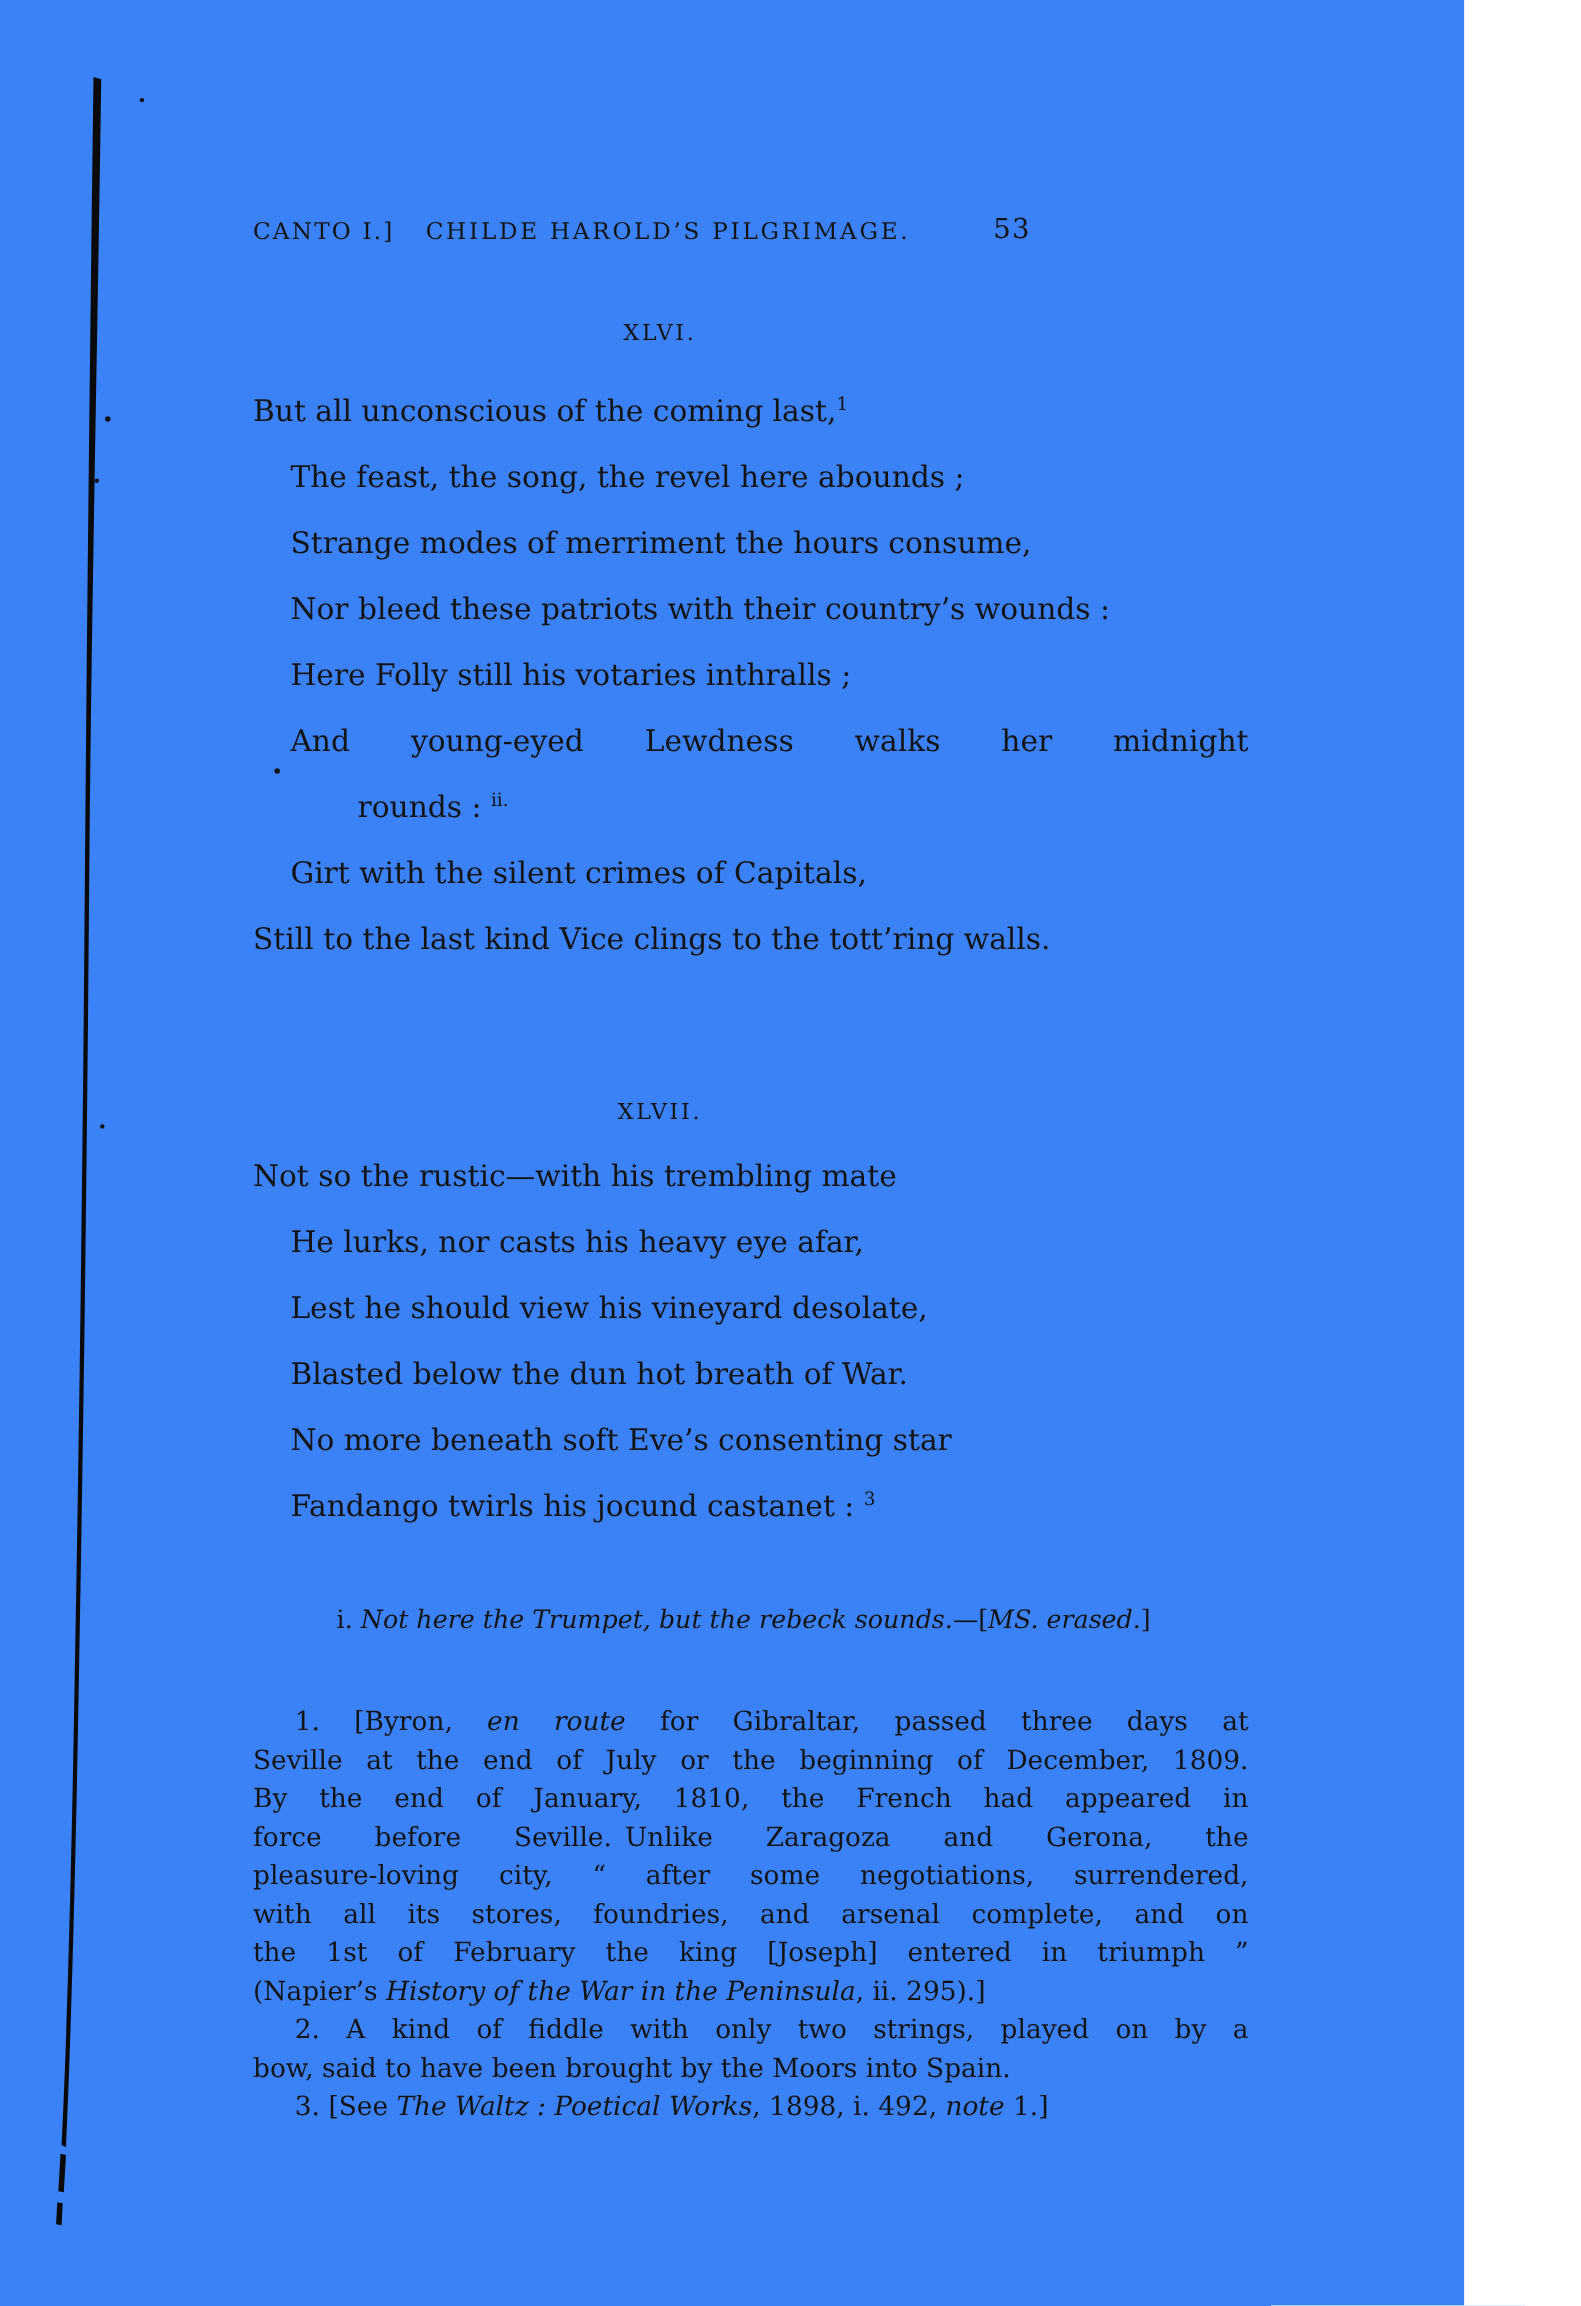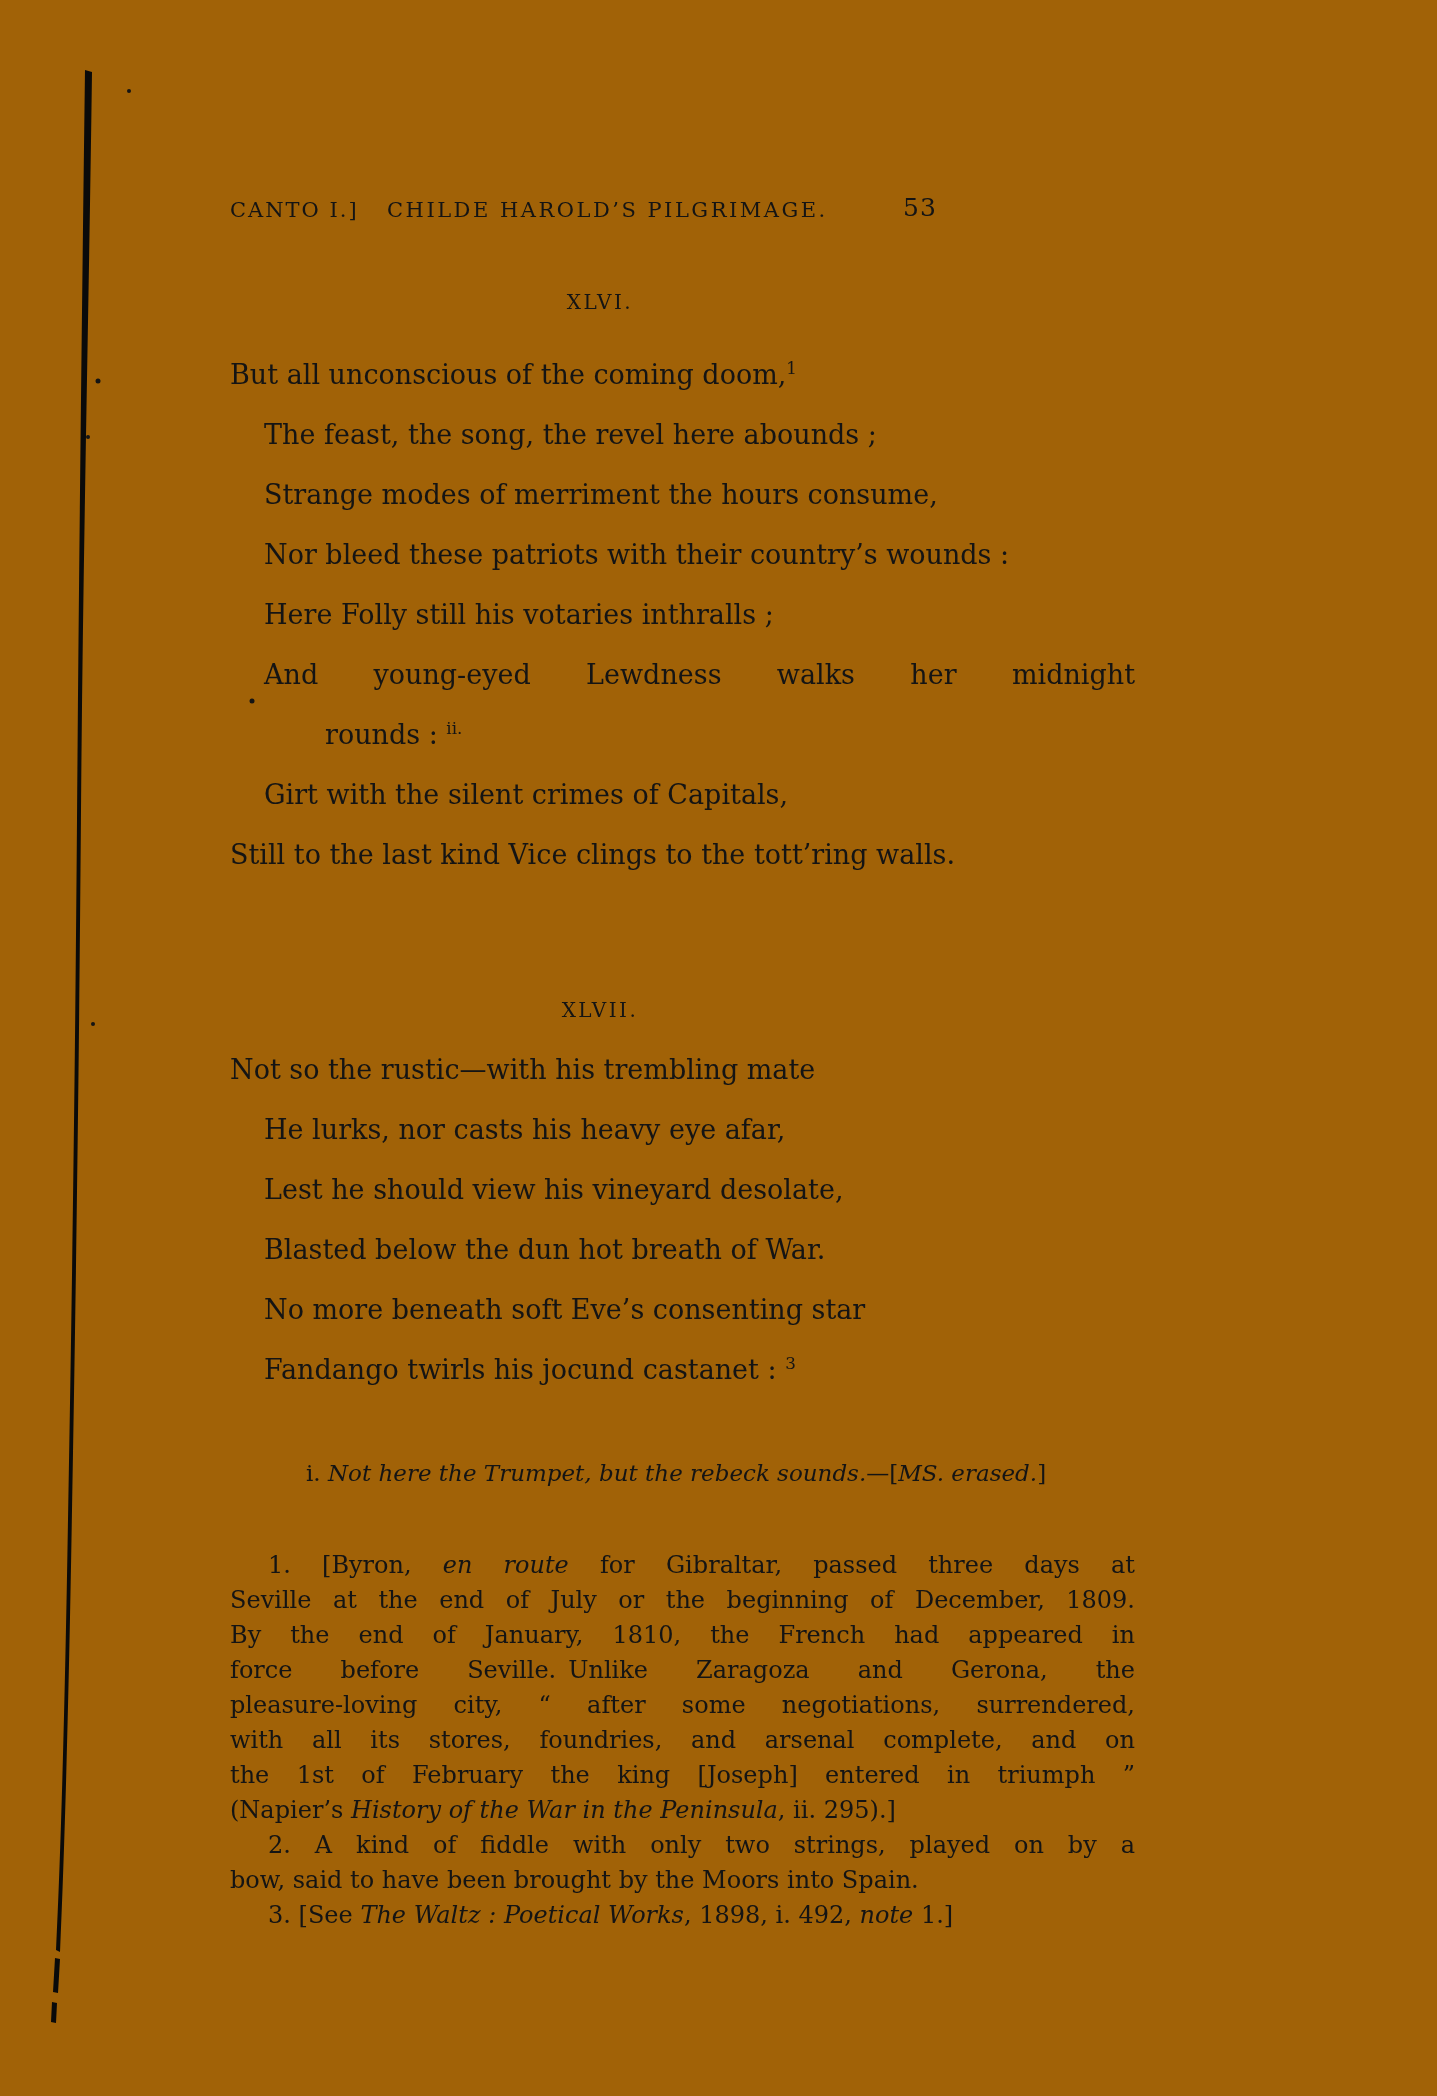--- a/index.html
+++ b/index.html
@@ -1,19 +1,19 @@
 <!DOCTYPE html>
 <html><head>
 <meta charset="utf-8">
 <style>
   html,body{margin:0;padding:0;background:#ffffff;}
   .page{
     position:relative;
-    width:1437px;height:2096px;
-    background:#a16207;
+    width:1331px;height:2096px;
+    background:#3b82f6;
     color:#141414;
     font-family:"DejaVu Serif","Liberation Serif",serif;
     overflow:hidden;
   }
   .hdr-canto{position:absolute;left:230px;top:198px;font-size:21px;letter-spacing:2px;}
   .hdr-title{position:absolute;left:387px;top:198px;font-size:21px;letter-spacing:2.5px;}
   .hdr-page{position:absolute;left:903px;top:193px;font-size:25px;letter-spacing:1px;}
   .stanza-head{position:absolute;left:230px;width:740px;text-align:center;font-size:20px;letter-spacing:2.5px;}
   .head-1{top:290px;}
   .head-2{top:998px;}
@@ -50,21 +50,21 @@
     <circle fill="#141414" cx="93" cy="1024" r="2"></circle>
   </svg>
 
   <span class="hdr-canto">CANTO I.]</span>
   <span class="hdr-title">CHILDE HAROLD’S PILGRIMAGE.</span>
   <span class="hdr-page">53</span>
 
   <div class="stanza-head head-1">XLVI.</div>
 
   <div class="poem poem-1">
-      <div class="pl"><span>But all unconscious of the coming doom,</span><span class="sup">1</span></div>
+      <div class="pl"><span>But all unconscious of the coming last,</span><span class="sup">1</span></div>
       <div class="pl ind"><span>The feast, the song, the revel here abounds ;</span></div>
       <div class="pl ind"><span>Strange modes of merriment the hours consume,</span></div>
       <div class="pl ind"><span>Nor bleed these patriots with their country’s wounds :</span></div>
       <div class="pl ind"><span>Here Folly still his votaries inthralls ;</span></div>
       <div class="pl ind just"><span>And young-eyed Lewdness walks her midnight</span></div>
       <div class="pl ind2"><span>rounds : </span><span class="sup">ii.</span></div>
       <div class="pl ind"><span>Girt with the silent crimes of Capitals,</span></div>
       <div class="pl"><span>Still to the last kind Vice clings to the tott’ring walls.</span></div>
     </div>
 

